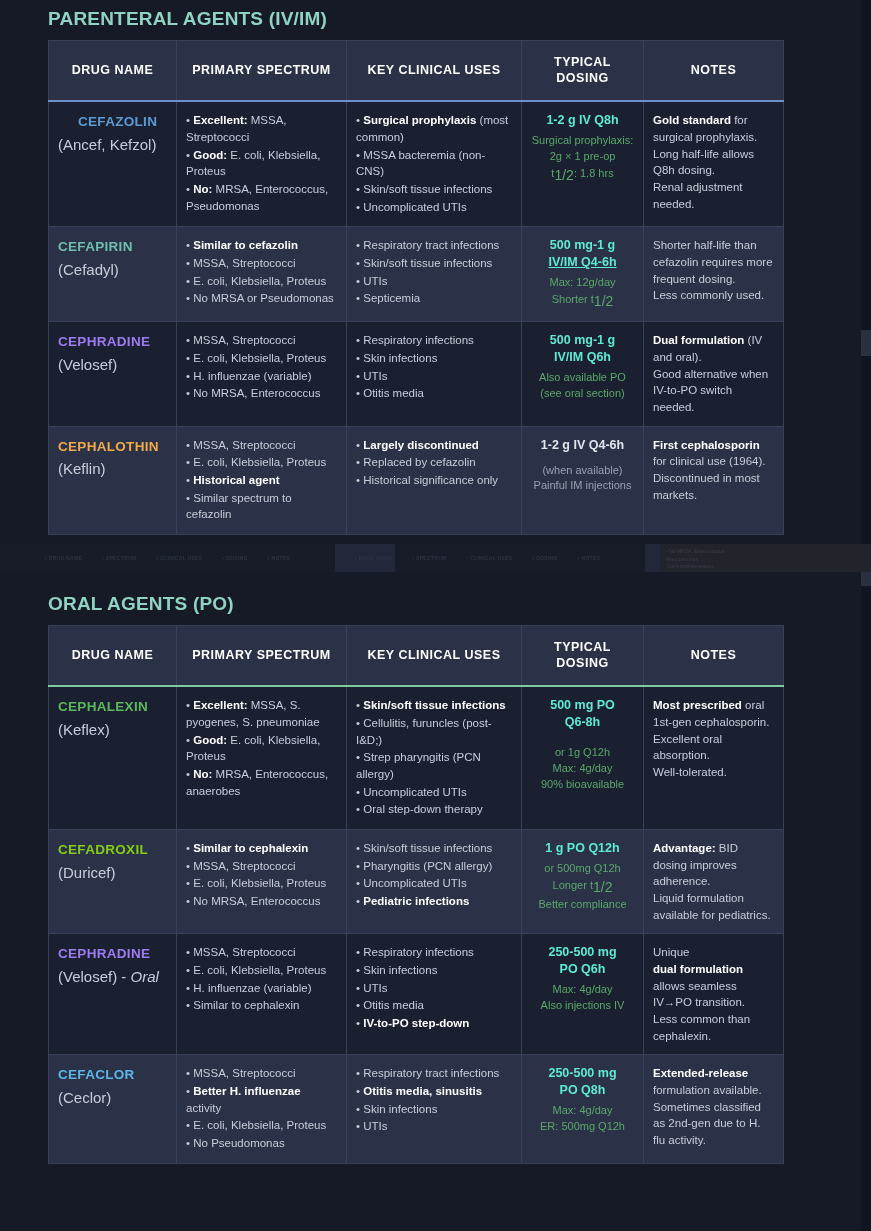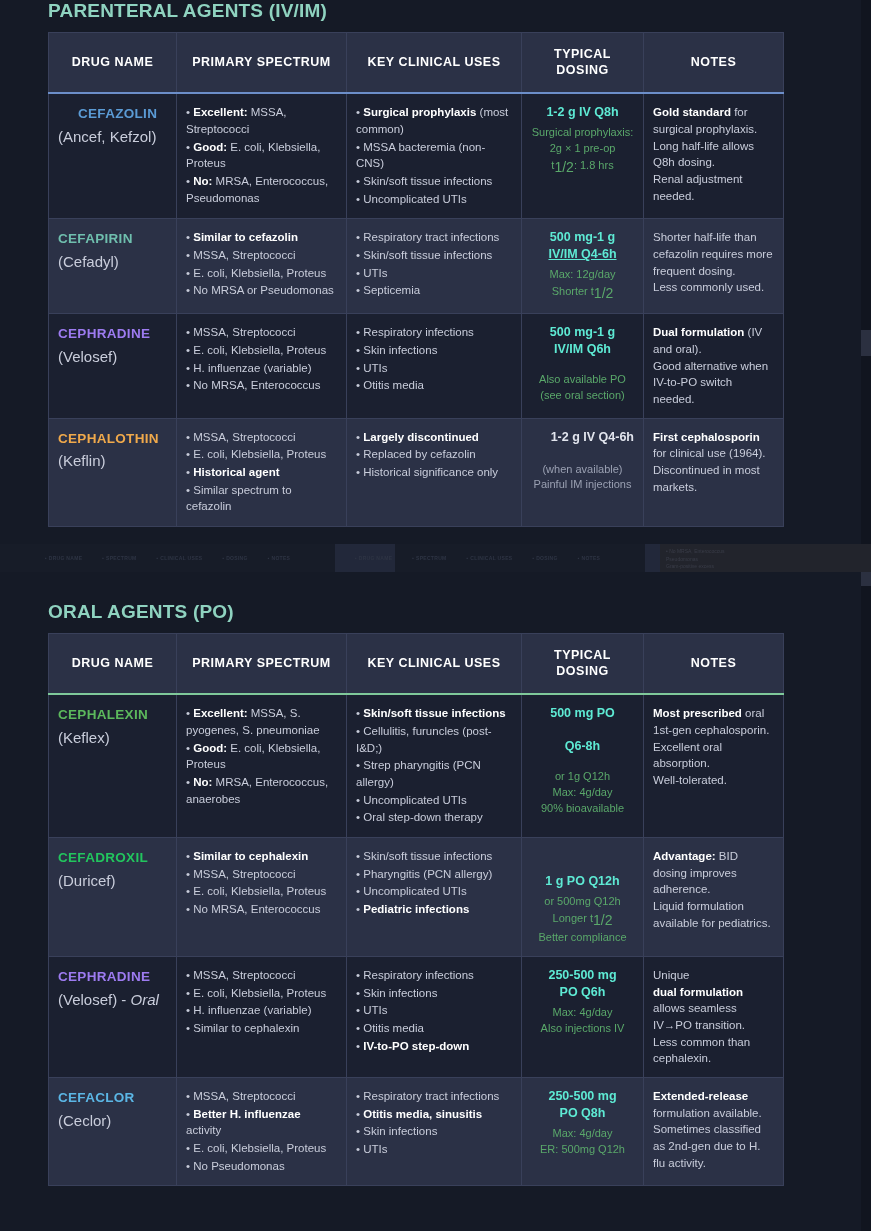--- a/index.html
+++ b/index.html
@@ -132,21 +132,21 @@
 </style>
 </head>
 <body>
 
 <div class="page">
 
   <div class="right-gutter"></div>
   <div class="edge-blip" style="top:330px"></div>
   <div class="edge-blip" style="top:560px"></div>
 
-  <div class="section" style="padding-top:0">
+  <div class="section" style="padding-top:8px">
     <div class="section-title">PARENTERAL AGENTS (IV/IM)</div>
     <table class="drug-table parenteral">
       <colgroup>
         <col style="width:128px">
           <col style="width:170px">
           <col style="width:175px">
           <col style="width:122px">
           <col style="width:140px">
       </colgroup>
       <thead>
@@ -232,21 +232,21 @@
             <td>
               <ul class="bullets">
                 <li>Respiratory infections</li>
                 <li>Skin infections</li>
                 <li>UTIs</li>
                 <li>Otitis media</li>
               </ul>
             </td>
             <td class="dose-cell">
               <span class="dose-main" style="margin-bottom: 0px;">500 mg-1 g</span>
-              <span class="dose-main" style="margin-bottom: 10px;">IV/IM Q6h</span>
+              <span class="dose-main" style="margin-bottom: 0px;">IV/IM Q6h</span>
               <div style="height: 4px;"></div>
               <span class="dose-sub">Also available PO</span>
               <span class="dose-sub">(see oral section)</span>
             </td>
             <td>
               <div class="notes"><b>Dual formulation</b> (IV and oral).<br>Good alternative when IV-to-PO switch needed.</div>
             </td>
           </tr>
           <tr class="row-alt">
             <td><span class="drug-name" style="color: rgb(240, 169, 75);">CEPHALOTHIN</span><span class="drug-brand">(Keflin)</span></td>
@@ -259,21 +259,21 @@
               </ul>
             </td>
             <td>
               <ul class="bullets">
                 <li><b>Largely discontinued</b></li>
                 <li>Replaced by cefazolin</li>
                 <li>Historical significance only</li>
               </ul>
             </td>
             <td class="dose-cell">
-              <span class="dose-main grey" style="margin-bottom: 12px; text-align: right;">1-2 g IV Q4-6h</span>
+              <span class="dose-main grey" style="margin-bottom: 5px;">1-2 g IV Q4-6h</span>
               <div style="height: 4px;"></div>
               <span class="dose-sub grey">(when available)</span>
               <span class="dose-sub grey">Painful IM injections</span>
             </td>
             <td>
               <div class="notes"><b>First cephalosporin</b> for clinical use (1964).<br>Discontinued in most markets.</div>
             </td>
           </tr>
         </tbody>
     </table>
@@ -292,21 +292,21 @@
         <div class="ghost-cell">▪ DRUG NAME</div>
         <div class="ghost-cell">▪ SPECTRUM</div>
         <div class="ghost-cell">▪ CLINICAL USES</div>
         <div class="ghost-cell">▪ DOSING</div>
         <div class="ghost-cell">▪ NOTES</div>
       </div>
       <div class="ghost-block" style="left: 645px; width: 60px;"></div>
       <div class="ghost-panel" style="left: 660px; width: 211px;">• No MRSA, Enterococcus<br>Pseudomonas<br>Gram-positive excess<br>- Uncomplicated UTIs</div>
     </div>
 
-  <div class="section" style="padding-top:74px">
+  <div class="section" style="padding-top:58px">
     <div class="section-title oral">ORAL AGENTS (PO)</div>
     <table class="drug-table oral">
       <colgroup>
         <col style="width:128px">
           <col style="width:170px">
           <col style="width:175px">
           <col style="width:122px">
           <col style="width:140px">
       </colgroup>
       <thead>
@@ -334,51 +334,51 @@
             <td>
               <ul class="bullets">
                 <li><b>Skin/soft tissue infections</b></li>
                 <li>Cellulitis, furuncles (post-I&amp;D;)</li>
                 <li>Strep pharyngitis (PCN allergy)</li>
                 <li>Uncomplicated UTIs</li>
                 <li>Oral step-down therapy</li>
               </ul>
             </td>
             <td class="dose-cell">
-              <span class="dose-main" style="margin-bottom: 16px;">500 mg PO</span>
+              <span class="dose-main" style="margin-bottom: 0px;">500 mg PO</span>
               <span class="dose-main" style="margin-bottom: 10px;">Q6-8h</span>
               <div style="height: 4px;"></div>
               <span class="dose-sub">or 1g Q12h</span>
               <span class="dose-sub">Max: 4g/day</span>
               <span class="dose-sub">90% bioavailable</span>
             </td>
             <td>
               <div class="notes"><b>Most prescribed</b> oral 1st-gen cephalosporin.<br>Excellent oral absorption.<br>Well-tolerated.</div>
             </td>
           </tr>
           <tr class="row-alt">
-            <td><span class="drug-name" style="color: #22c55e;">CEFADROXIL</span><span class="drug-brand">(Duricef)</span></td>
+            <td><span class="drug-name" style="color: #84cc16;">CEFADROXIL</span><span class="drug-brand">(Duricef)</span></td>
             <td>
               <ul class="bullets">
                 <li><b>Similar to cephalexin</b></li>
                 <li>MSSA, Streptococci</li>
                 <li>E. coli, Klebsiella, Proteus</li>
                 <li>No MRSA, Enterococcus</li>
               </ul>
             </td>
             <td>
               <ul class="bullets">
                 <li>Skin/soft tissue infections</li>
                 <li>Pharyngitis (PCN allergy)</li>
                 <li>Uncomplicated UTIs</li>
                 <li><b>Pediatric infections</b></li>
               </ul>
             </td>
             <td class="dose-cell">
-              <span class="dose-main" style="margin-bottom: 0px; margin-top: 25px;">1 g PO Q12h</span>
+              <span class="dose-main" style="margin-bottom: 0px;">1 g PO Q12h</span>
               <div style="height: 4px;"></div>
               <span class="dose-sub">or 500mg Q12h</span>
               <span class="dose-sub">Longer t<sub>1/2</sub></span>
               <span class="dose-sub">Better compliance</span>
             </td>
             <td>
               <div class="notes"><b>Advantage:</b> BID dosing improves adherence.<br>Liquid formulation available for pediatrics.</div>
             </td>
           </tr>
           <tr class="row-base">

